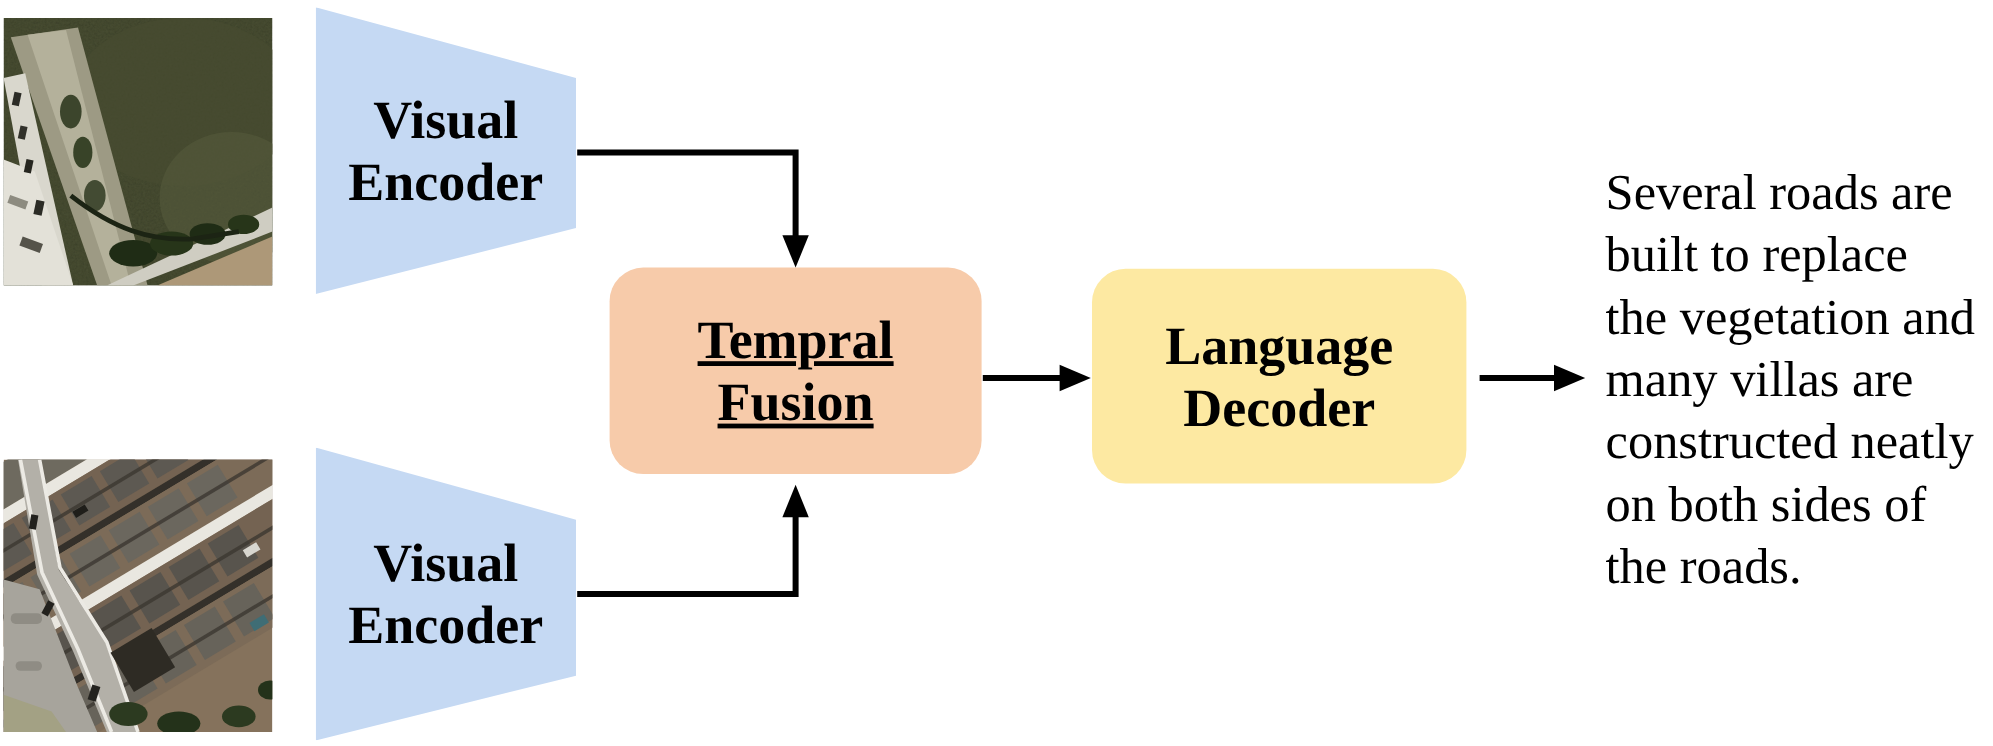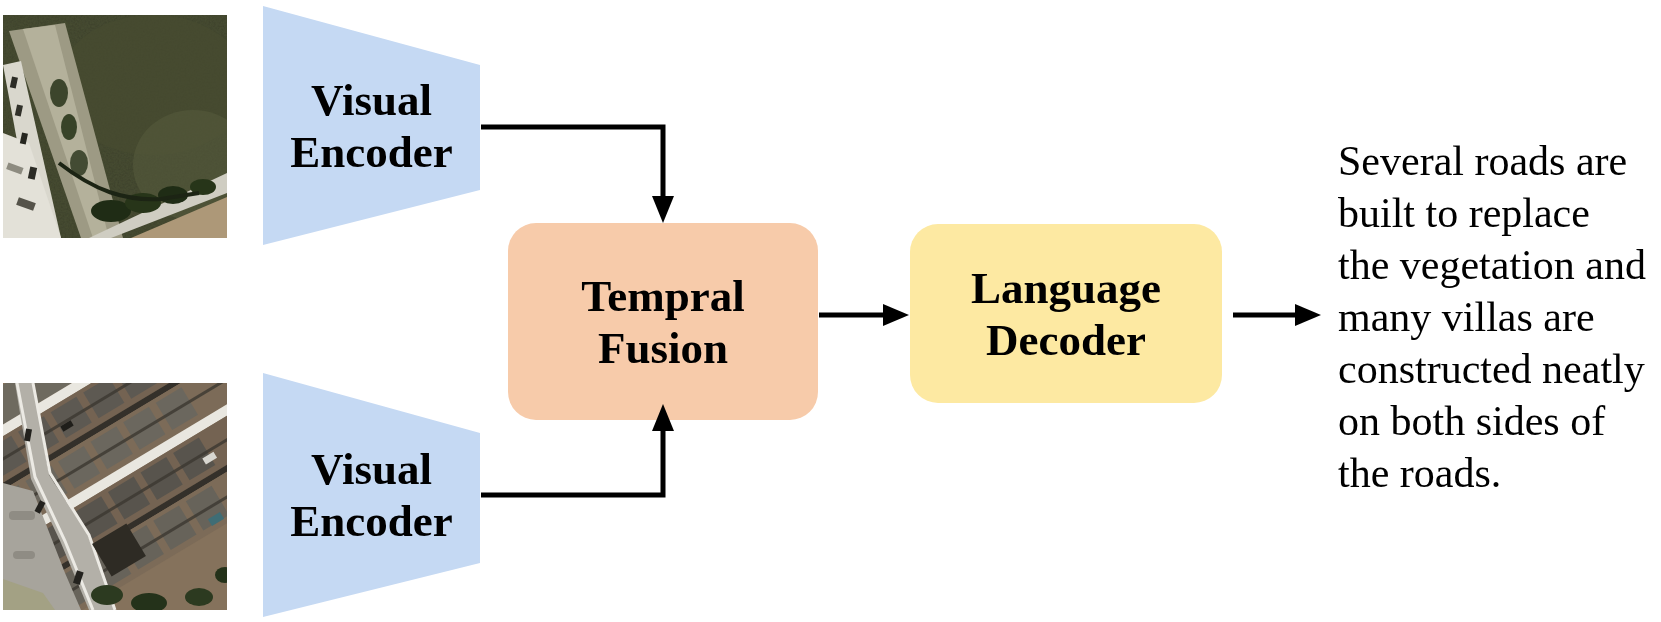--- a/index.html
+++ b/index.html
@@ -13,21 +13,21 @@
   .trap{
     position:absolute;left:263px;width:217px;
     display:flex;align-items:center;justify-content:center;
   }
   .trap-top{top:6px;height:239px;clip-path:polygon(0% 0%,100% 24.7%,100% 77%,0% 100%);}
   .trap-bottom{top:373px;height:244px;clip-path:polygon(0% 0%,100% 24.6%,100% 77.9%,0% 100%);}
   .roundbox{
     position:absolute;border-radius:28px;
     display:flex;align-items:center;justify-content:center;
   }
-  .fusion{left:508px;top:223px;width:310px;height:197px;}
+  .fusion{left:508px;top:223px;width:310px;height:172px;text-decoration:underline;}
   .decoder{left:910px;top:224px;width:312px;height:179px;}
   .nodelabel{
     font-weight:bold;font-size:45px;line-height:52px;
     text-align:center;white-space:pre-line;color:#000;
   }
   .caption{
     position:absolute;left:1338px;top:135px;width:330px;
     font-size:42px;line-height:52px;white-space:pre-line;text-align:left;
   }
   .connectors{position:absolute;left:0;top:0;pointer-events:none;}

